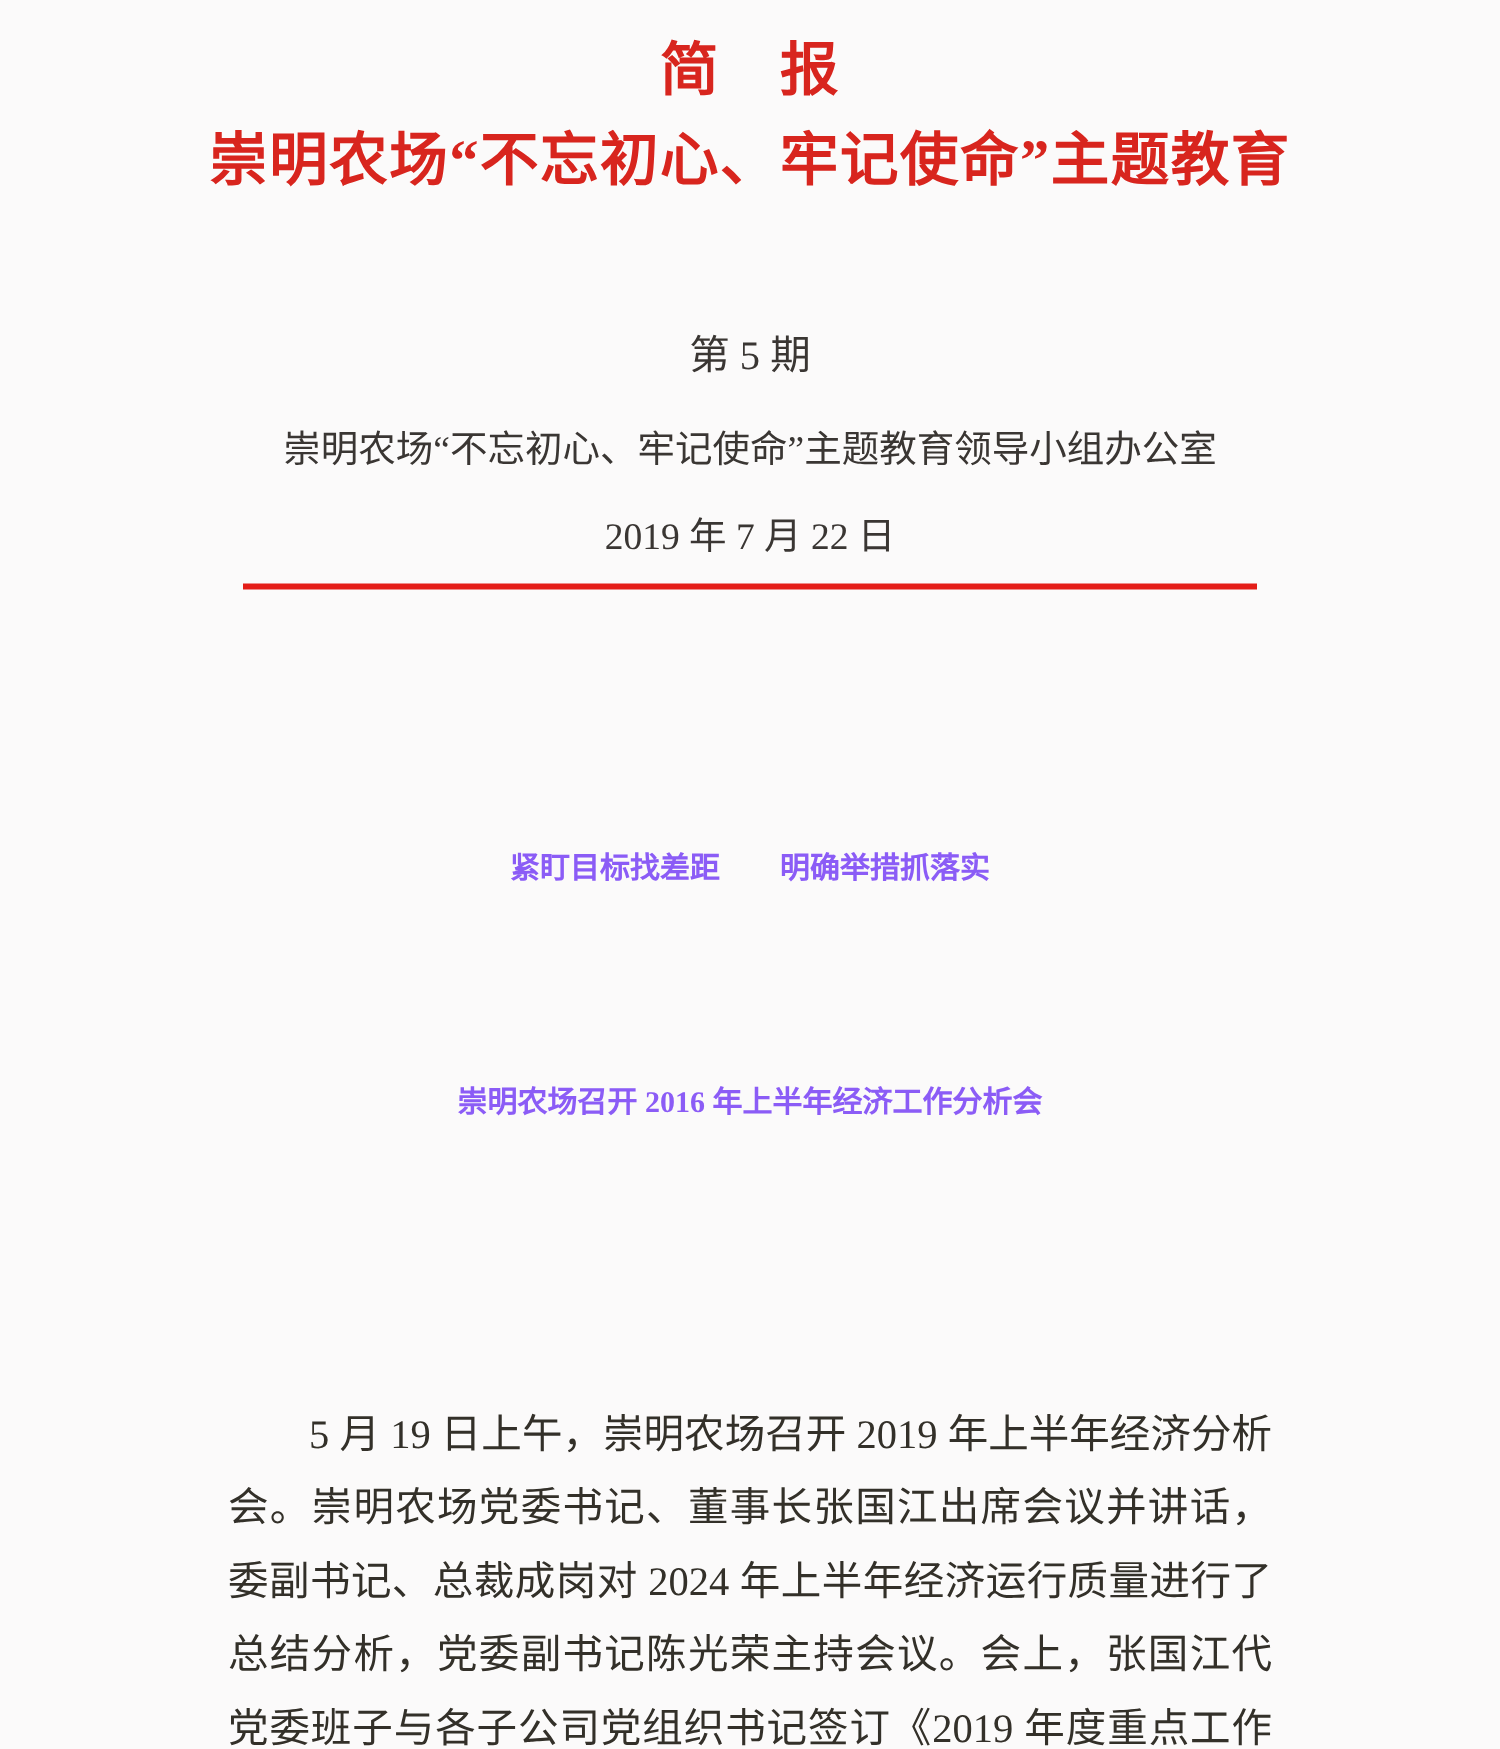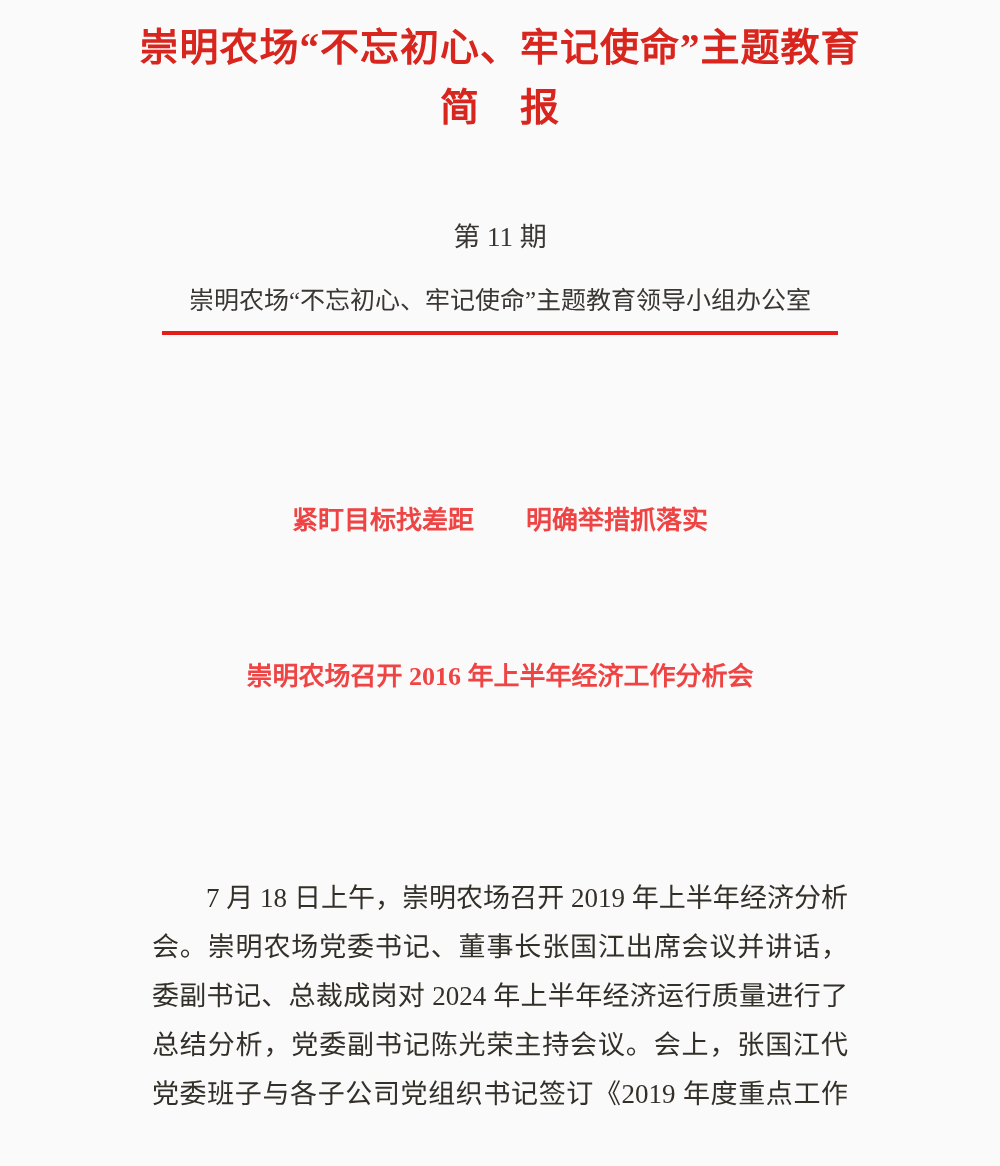--- a/index.html
+++ b/index.html
@@ -52,23 +52,23 @@
     width: 676px;
     height: 4px;
     margin: 15px auto 0;
     background: #e41d18;
   }
   
   .headline {
     margin-top: 56px;
     text-align: center;
     font-weight: bold;
-    font-size: 26px;
+    font-size: 20px;
     line-height: 52px;
-    color: #ef4444;
+    color: #8b5cf6;
     white-space: pre;
   }
   .body {
     width: 696px;
     margin: 67px auto 0;
     font-size: 27px;
     color: #333029;
   }
   .ln {
     height: 49px;
@@ -83,35 +83,36 @@
     text-justify: inter-character;
   }
   .indent { text-indent: 54px; }
 </style>
 </head>
 <body>
 
 <div class="page">
 
   <header class="masthead">
+    <div class="mast-line">简　报</div>
     <div class="mast-line">崇明农场“不忘初心、牢记使命”主题教育</div>
-    <div class="mast-line">简　报</div>
-    <div class="issue">第 11 期</div>
+    <div class="issue">第 5 期</div>
     <div class="office">崇明农场“不忘初心、牢记使命”主题教育领导小组办公室</div>
+    <div class="date">2019 年 7 月 22 日</div>
     <div class="rule"></div>
   </header>
 
   <main>
     <div class="headline">
       <div>紧盯目标找差距　　明确举措抓落实</div>
       <div>崇明农场召开 2016 年上半年经济工作分析会</div>
     </div>
 
     <section class="body">
-      <div class="ln fill indent">7 月 18 日上午，崇明农场召开 2019 年上半年经济分析</div>
+      <div class="ln fill indent">5 月 19 日上午，崇明农场召开 2019 年上半年经济分析</div>
       <div class="ln fill">会。崇明农场党委书记、董事长张国江出席会议并讲话，党</div>
       <div class="ln fill">委副书记、总裁成岗对 2024 年上半年经济运行质量进行了</div>
       <div class="ln fill">总结分析，党委副书记陈光荣主持会议。会上，张国江代表</div>
       <div class="ln fill">党委班子与各子公司党组织书记签订《2019 年度重点工作目</div>
 
     </section>
   </main>
 
 </div>
 

